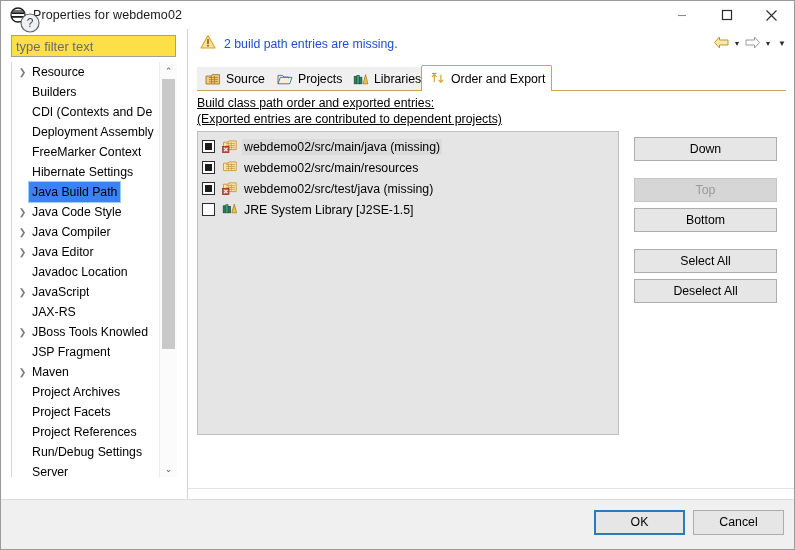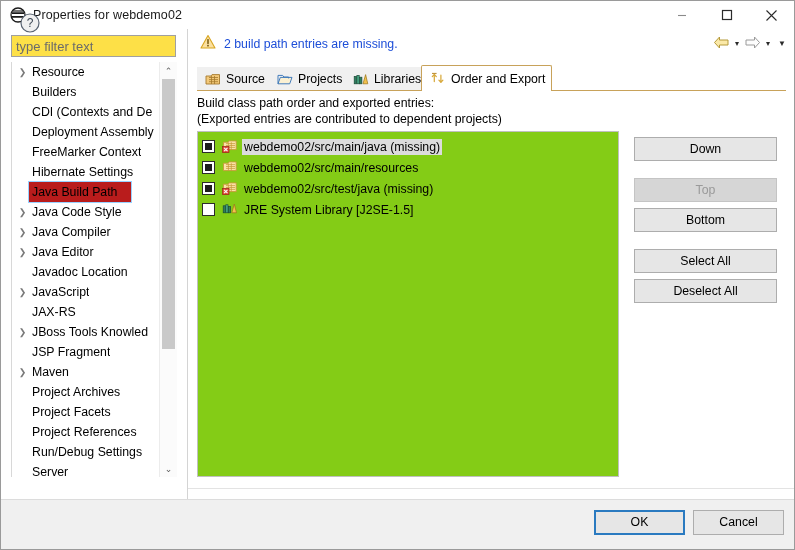--- a/index.html
+++ b/index.html
@@ -70,22 +70,22 @@
     white-space: nowrap; font-size: 12.3px; color: #000; padding-left: 2px;
   }
   .tree-arrow {
     width: 17px; flex: 0 0 auto; text-align: center;
     color: #7a7a7a; font-size: 9px; line-height: 20px;
   }
   .tree-label {
     overflow: hidden; text-overflow: clip; padding-left: 1px;
   }
   .tree-item.selected .tree-label {
-    background: #b91c1c; outline: 1px solid #99d1ff;
-    padding-left: 3px; padding-right: 14px; margin-left: -2px;
+    background: #3b82f6; outline: 1px solid #99d1ff;
+    padding-left: 3px; padding-right: 3px; margin-left: -2px;
   }
 
   
   #tree-vsb {
     position: absolute; left: 158px; top: 33px; width: 17px; height: 415px;
     background: #fbfbfb; border-left: 1px solid #ececec;
   }
   .sb-arrow {
     width: 17px; height: 17px; display: flex; align-items: center;
     justify-content: center; color: #5a5a5a; font-size: 9px;
@@ -151,28 +151,28 @@
   #tab-underline {
     position: absolute; left: 9px; top: 61px; width: 589px; height: 1px;
     background: #c8a25a; z-index: 1;
   }
   #tab-underline-mask {
     position: absolute; top: 61px; height: 2px; background: #fff; z-index: 4;
   }
 
   
   #content {
-    position: absolute; left: 9px; top: 62px; width: 589px; height: 400px;
+    position: absolute; left: 9px; top: 62px; width: 589px; height: 400px; text-decoration: underline;
   }
   .desc-line { font-size: 12.3px; color: #000; line-height: 16px; }
 
   #list-box {
     position: absolute; left: 0; top: 40px;
-    width: 422px; height: 346px;
-    border: 1px solid #c0c0c0; background: #84cc16; box-sizing: border-box;
+    width: 422px; height: 304px;
+    border: 1px solid #c0c0c0; background: #e5e5e5; box-sizing: border-box;
     overflow: hidden;
   }
   .list-row {
     height: 21px; display: flex; align-items: center;
     padding-left: 4px; font-size: 12.3px; white-space: nowrap;
   }
   .cb {
     width: 13px; height: 13px; box-sizing: border-box;
     border: 1px solid #2b2b2b; background: #fff;
     flex: 0 0 auto; margin-right: 7px; position: relative;

